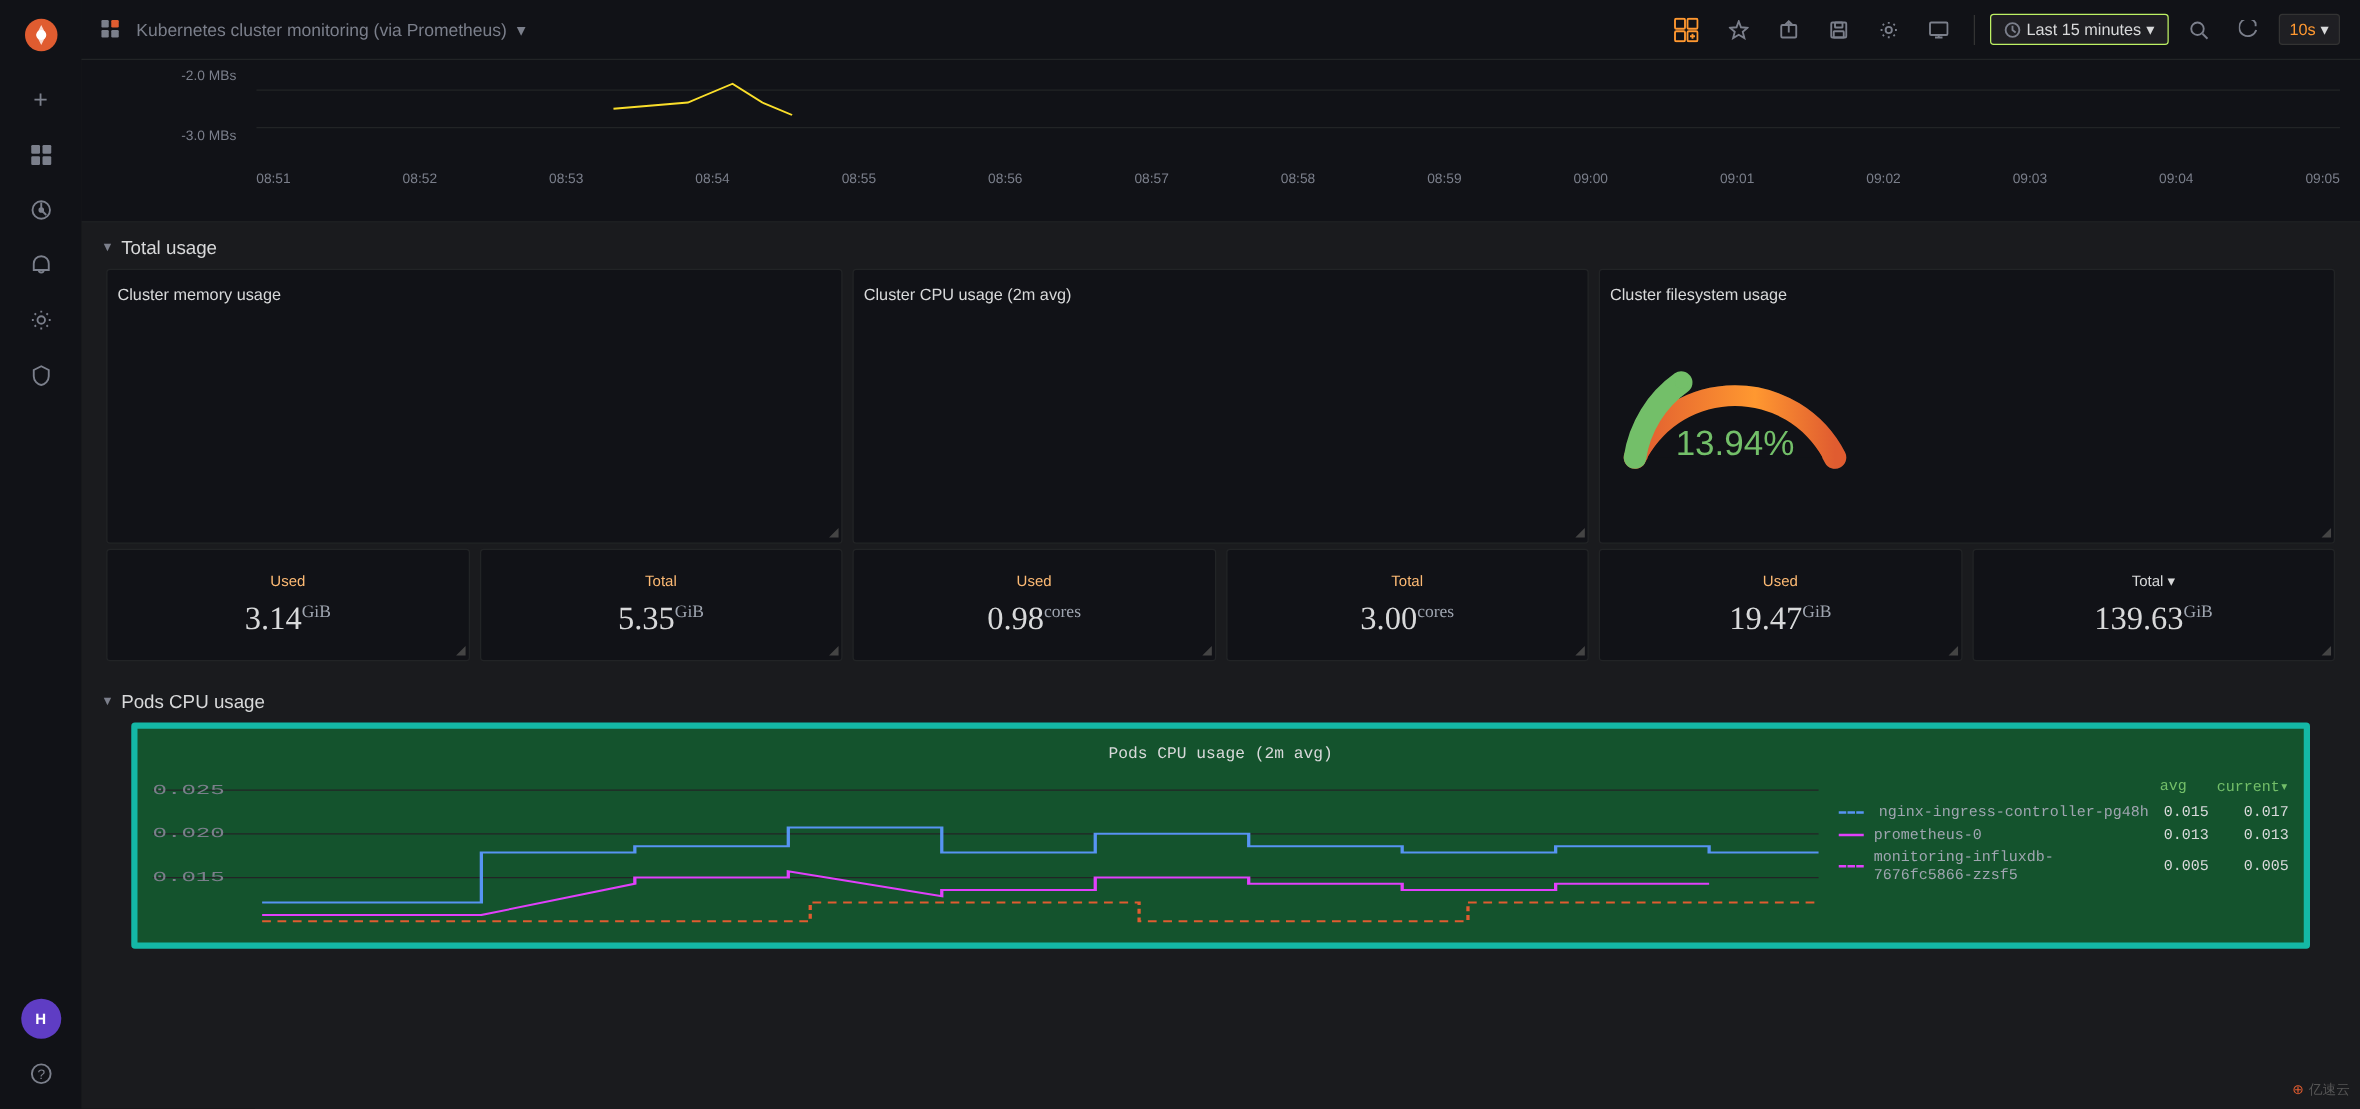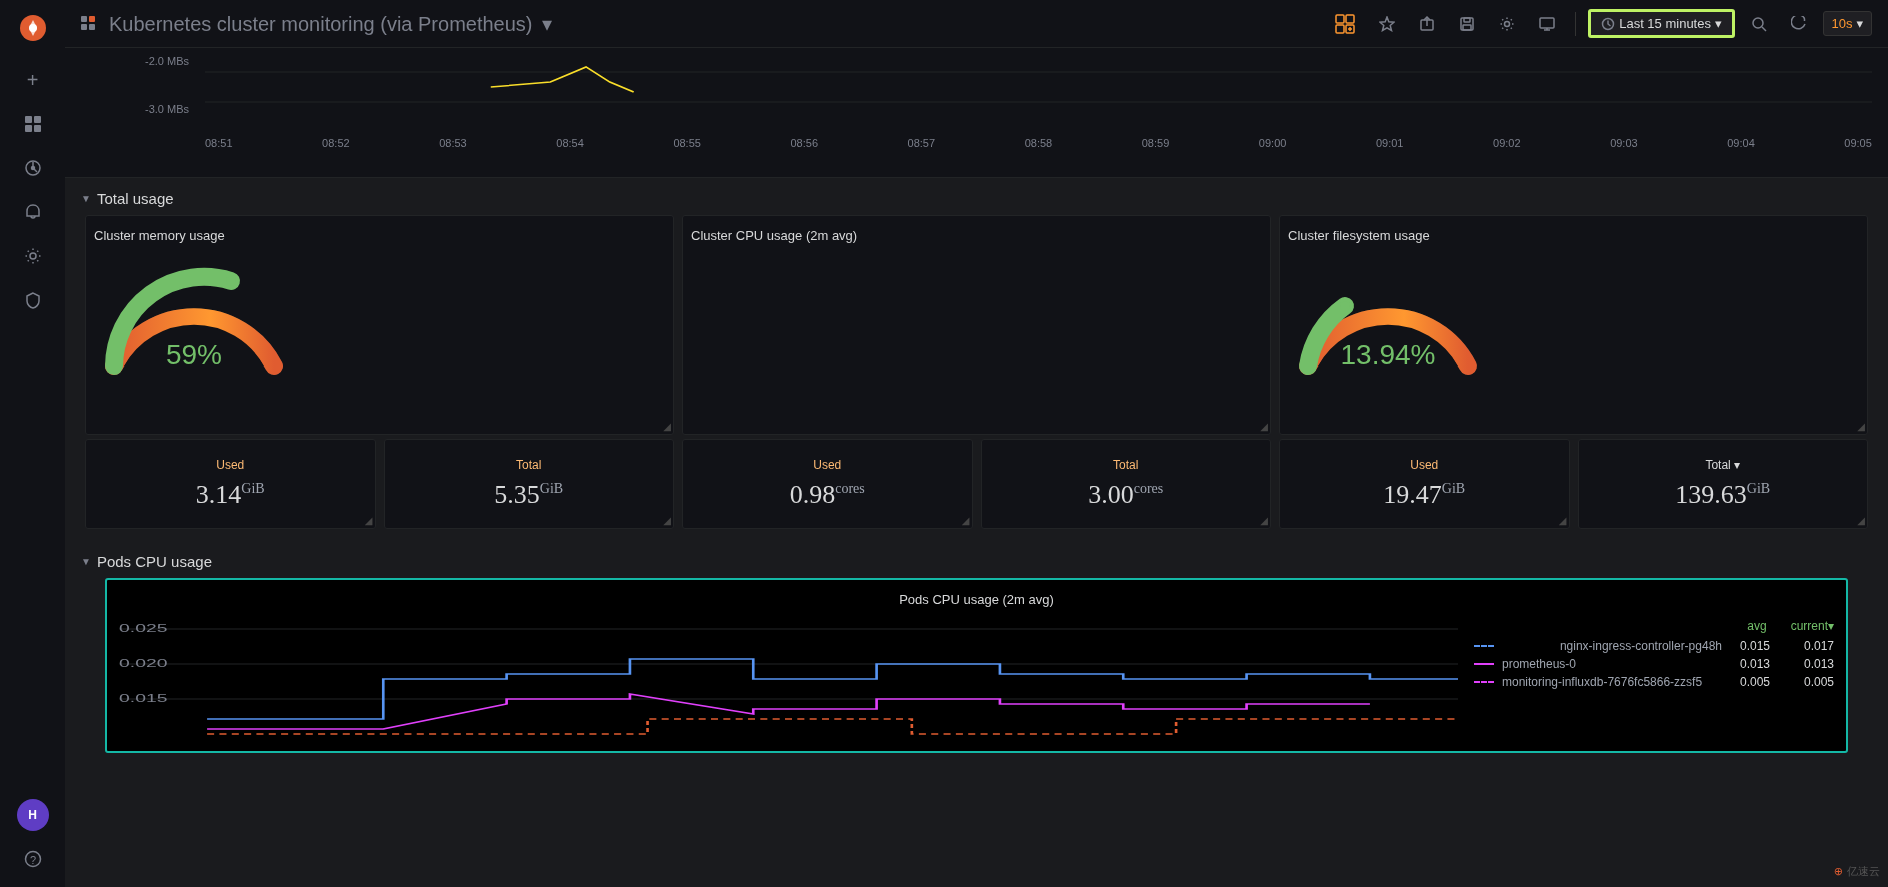--- a/index.html
+++ b/index.html
@@ -66,40 +66,40 @@
       background: #111217;
       border-bottom: 1px solid #222426;
       display: flex;
       align-items: center;
       padding: 0 16px;
       height: 48px;
       flex-shrink: 0;
       gap: 8px;
     }
     .topbar-title {
-      font-size: 20px;
+      font-size: 14px;
       color: #d8d9da;
       font-weight: 500;
       flex: 1;
     }
     .topbar-title span { color: #7b7f8b; margin-left: 4px; }
     .topbar-btn {
       background: transparent;
       border: none;
       color: #7b7f8b;
       font-size: 16px;
       cursor: pointer;
       padding: 6px 8px;
       border-radius: 3px;
       display: flex; align-items: center;
     }
     .topbar-btn.active { color: #ff9830; }
     .topbar-time-btn {
       background: #1f1f23;
-      border: 3px solid #bef264;
+      border: 1px solid #bef264;
       color: #d8d9da;
       border-radius: 3px;
       padding: 4px 10px;
       cursor: pointer;
       display: flex; align-items: center; gap: 4px;
       font-size: 13px;
     }
     .topbar-refresh-btn {
       background: #1f1f23;
       border: 1px solid #333;
@@ -240,25 +240,26 @@
     }
 
     .stat-value sup {
       font-size: 14px;
       color: #9fa5b0;
     }
 
     
     .pods-panel {
       margin: 0 20px;
-      background: #000000;
-      border: 2px solid #14b8a6;
+      background: #14532d;
+      border: 5px solid #14b8a6;
       border-radius: 3px;
       padding: 12px;
       min-height: 160px;
+      font-family: Liberation Mono, monospace;
     }
 
     .pods-title {
       text-align: center;
       font-size: 13px;
       color: #d8d9da;
       margin-bottom: 12px;
     }
 
     .pods-chart-area {
@@ -498,42 +499,20 @@
 
     <div class="section-header">
       <span class="section-collapse">▼</span>
       <span>Total usage</span>
     </div>
 
     <div class="panels-row">
 
       <div class="gauge-panel">
         <div class="panel-title">Cluster memory usage</div>
-        <div class="gauge-container">
-          <svg width="200" height="130" viewBox="0 0 200 130">
-
-            <path d="M20 115 A90 90 0 0 1 180 115" fill="none" stroke="#333" stroke-width="18" stroke-linecap="round"></path>
-
-            <path d="M20 115 A90 90 0 0 1 180 115" fill="none" stroke="url(#memGrad)" stroke-width="18" stroke-linecap="round"></path>
-
-            <path d="M20 115 A90 90 0 0 1 137 30" fill="none" stroke="#73bf69" stroke-width="18" stroke-linecap="round"></path>
-            <defs>
-              <linearGradient id="memGrad" x1="0%" y1="0%" x2="100%" y2="0%">
-                <stop offset="0%" stop-color="#e05c30"></stop>
-                <stop offset="60%" stop-color="#ff9830"></stop>
-                <stop offset="100%" stop-color="#e05c30"></stop>
-              </linearGradient>
-            </defs>
-
-            <path d="M30 115 A80 80 0 0 1 170 115" fill="#111217"></path>
-
-            <circle cx="137" cy="30" r="5" fill="#73bf69"></circle>
-          </svg>
-          <div class="gauge-value" style="color:#73bf69;">59%</div>
-        </div>
         <div class="panel-resize">◢</div>
       </div>
 
       <div class="gauge-panel">
         <div class="panel-title">Cluster CPU usage (2m avg)</div>
         <div class="panel-resize">◢</div>
       </div>
 
       <div class="gauge-panel">
         <div class="panel-title">Cluster filesystem usage</div>

